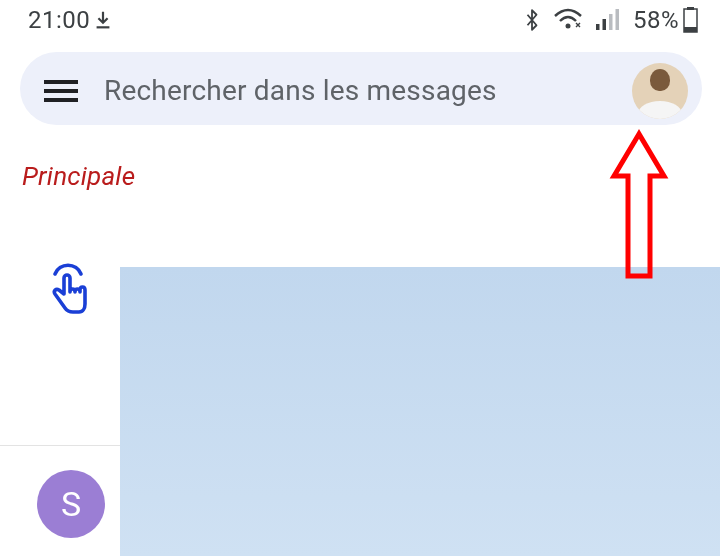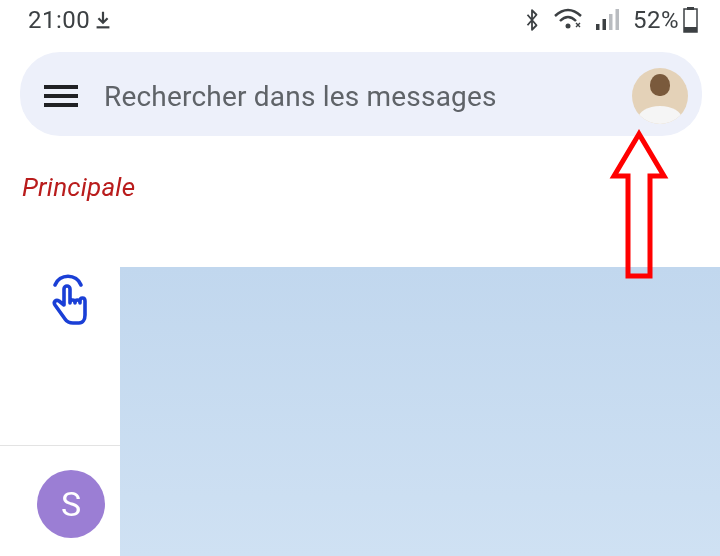--- a/index.html
+++ b/index.html
@@ -27,21 +27,21 @@
     .ico-svg { display:block; }
     .battery-wrap { display: flex; align-items: center; gap: 4px; }
 
     
     .search-row {
       padding: 8px 18px 12px 20px;
     }
     .search-bar {
       background: #edf0fa;
       border-radius: 40px;
-      height: 84px;
+      height: 73px;
       display: flex;
       align-items: center;
       padding: 4px 14px 0 22px;
       gap: 24px;
     }
     .hamburger-wrap { width: 38px; display:flex; align-items:center; justify-content:center; }
     .search-text {
       flex: 1;
       font-size: 28px;
       color: #5f6368;
@@ -170,21 +170,21 @@
     </span>
     <span>
       <svg class="ico-svg" width="26" height="22" viewBox="0 0 26 22">
         <rect x="1" y="15" width="3.5" height="6" fill="#3c4043"></rect>
         <rect x="7.5" y="10" width="3.5" height="11" fill="#3c4043"></rect>
         <rect x="14" y="5" width="3.5" height="16" fill="#b9bcc0"></rect>
         <rect x="20.5" y="0" width="3.5" height="21" fill="#b9bcc0"></rect>
       </svg>
     </span>
     <span class="battery-wrap">
-      <span>52%</span>
+      <span>58%</span>
       <svg class="ico-svg" width="15" height="26" viewBox="0 0 15 26">
         <rect x="4" y="0" width="7" height="3" fill="#3c4043"></rect>
         <rect x="1" y="2" width="13" height="23" fill="none" stroke="#3c4043" stroke-width="1.5"></rect>
         <rect x="1" y="20" width="13" height="5" fill="#3c4043"></rect>
       </svg>
     </span>
   </div>
 </div>
 
 <div class="search-row">

